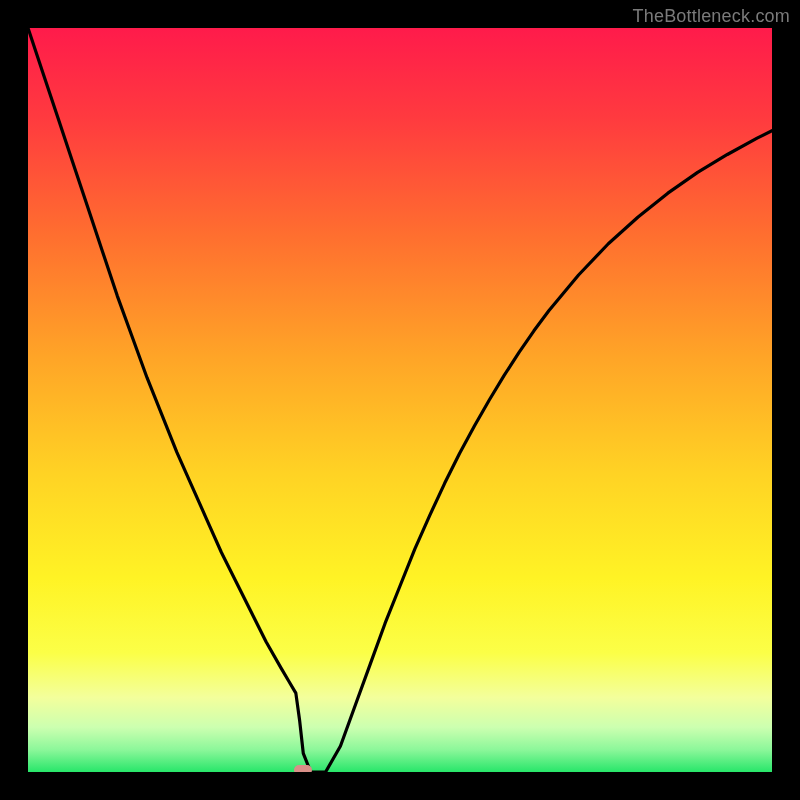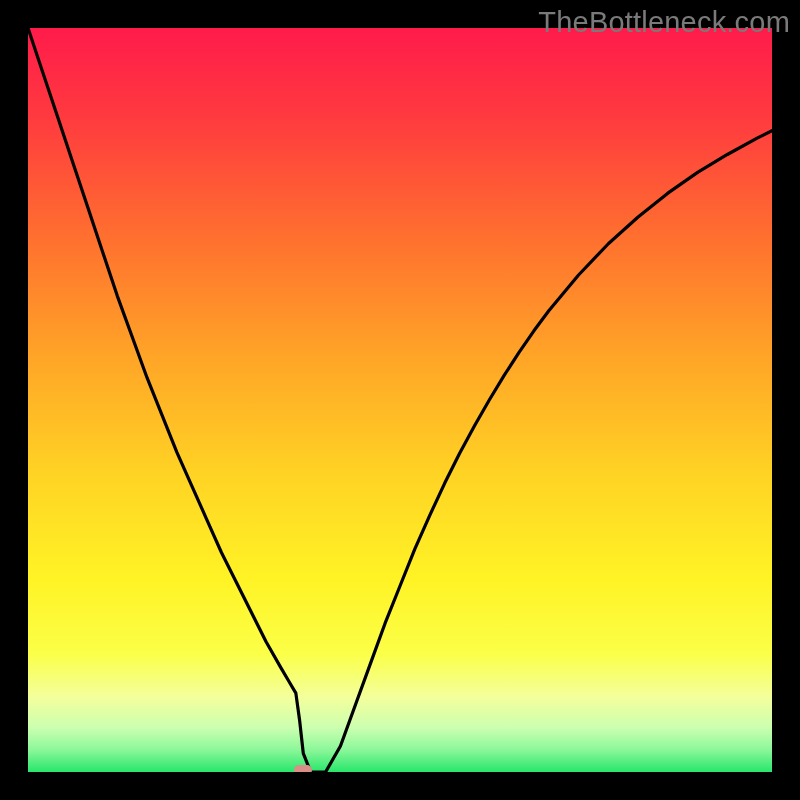--- a/index.html
+++ b/index.html
@@ -31,21 +31,21 @@
     left: 0;
     top: 0;
     width: 100%;
     height: 100%;
   }
   .watermark {
     position: absolute;
     top: 6px;
     right: 10px;
     font-family: Arial, Helvetica, sans-serif;
-    font-size: 29px;
+    font-size: 18px;
     font-weight: 500;
     color: #7a7a7a;
     letter-spacing: 0.2px;
   }
   svg.curve {
     position: absolute;
     left: 0;
     top: 0;
     width: 744px;
     height: 744px;

